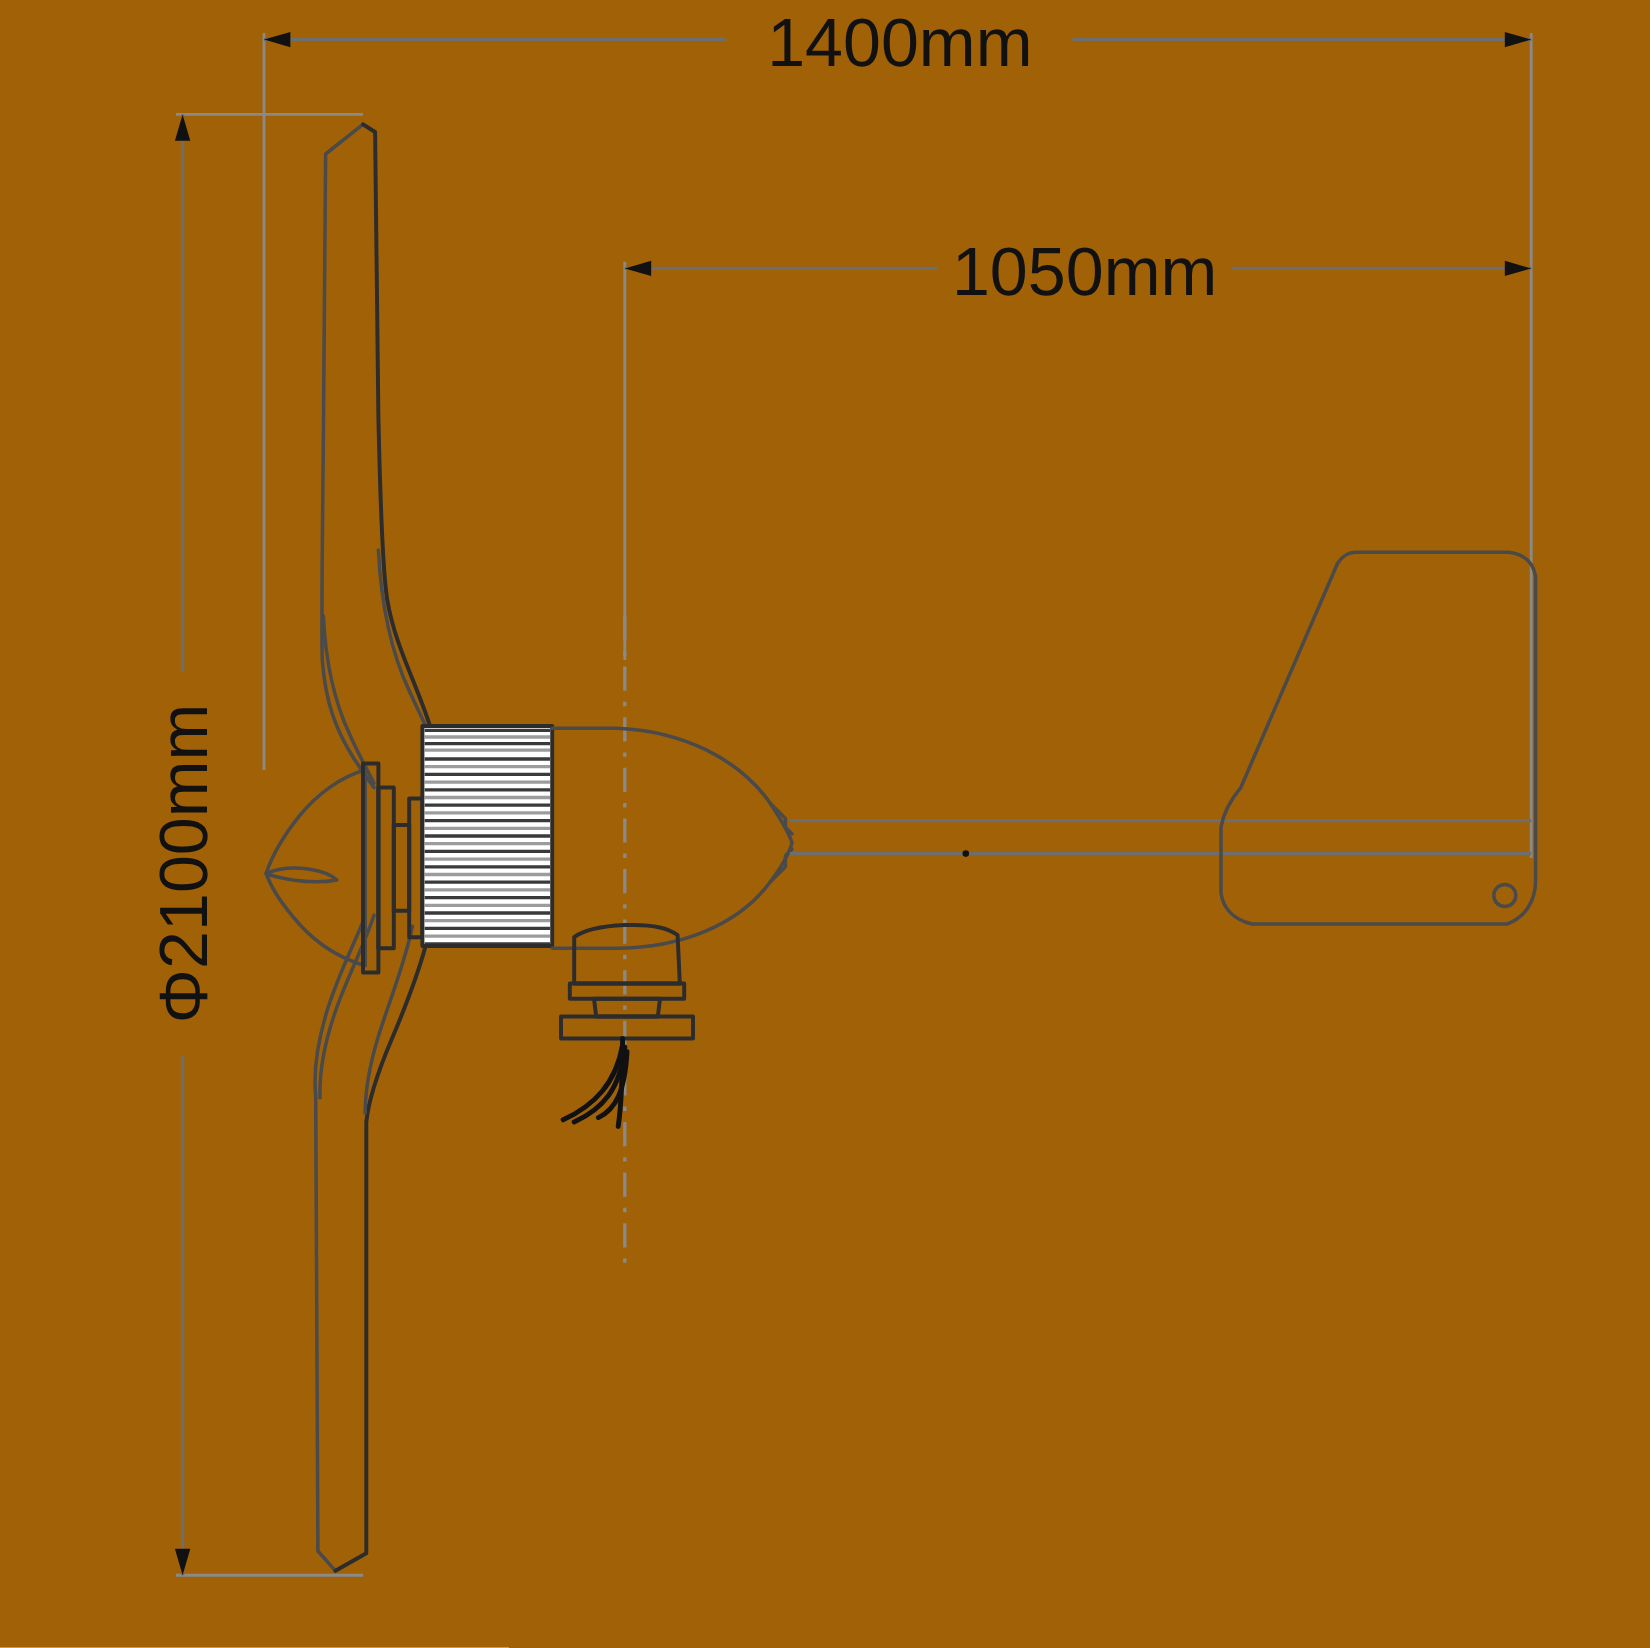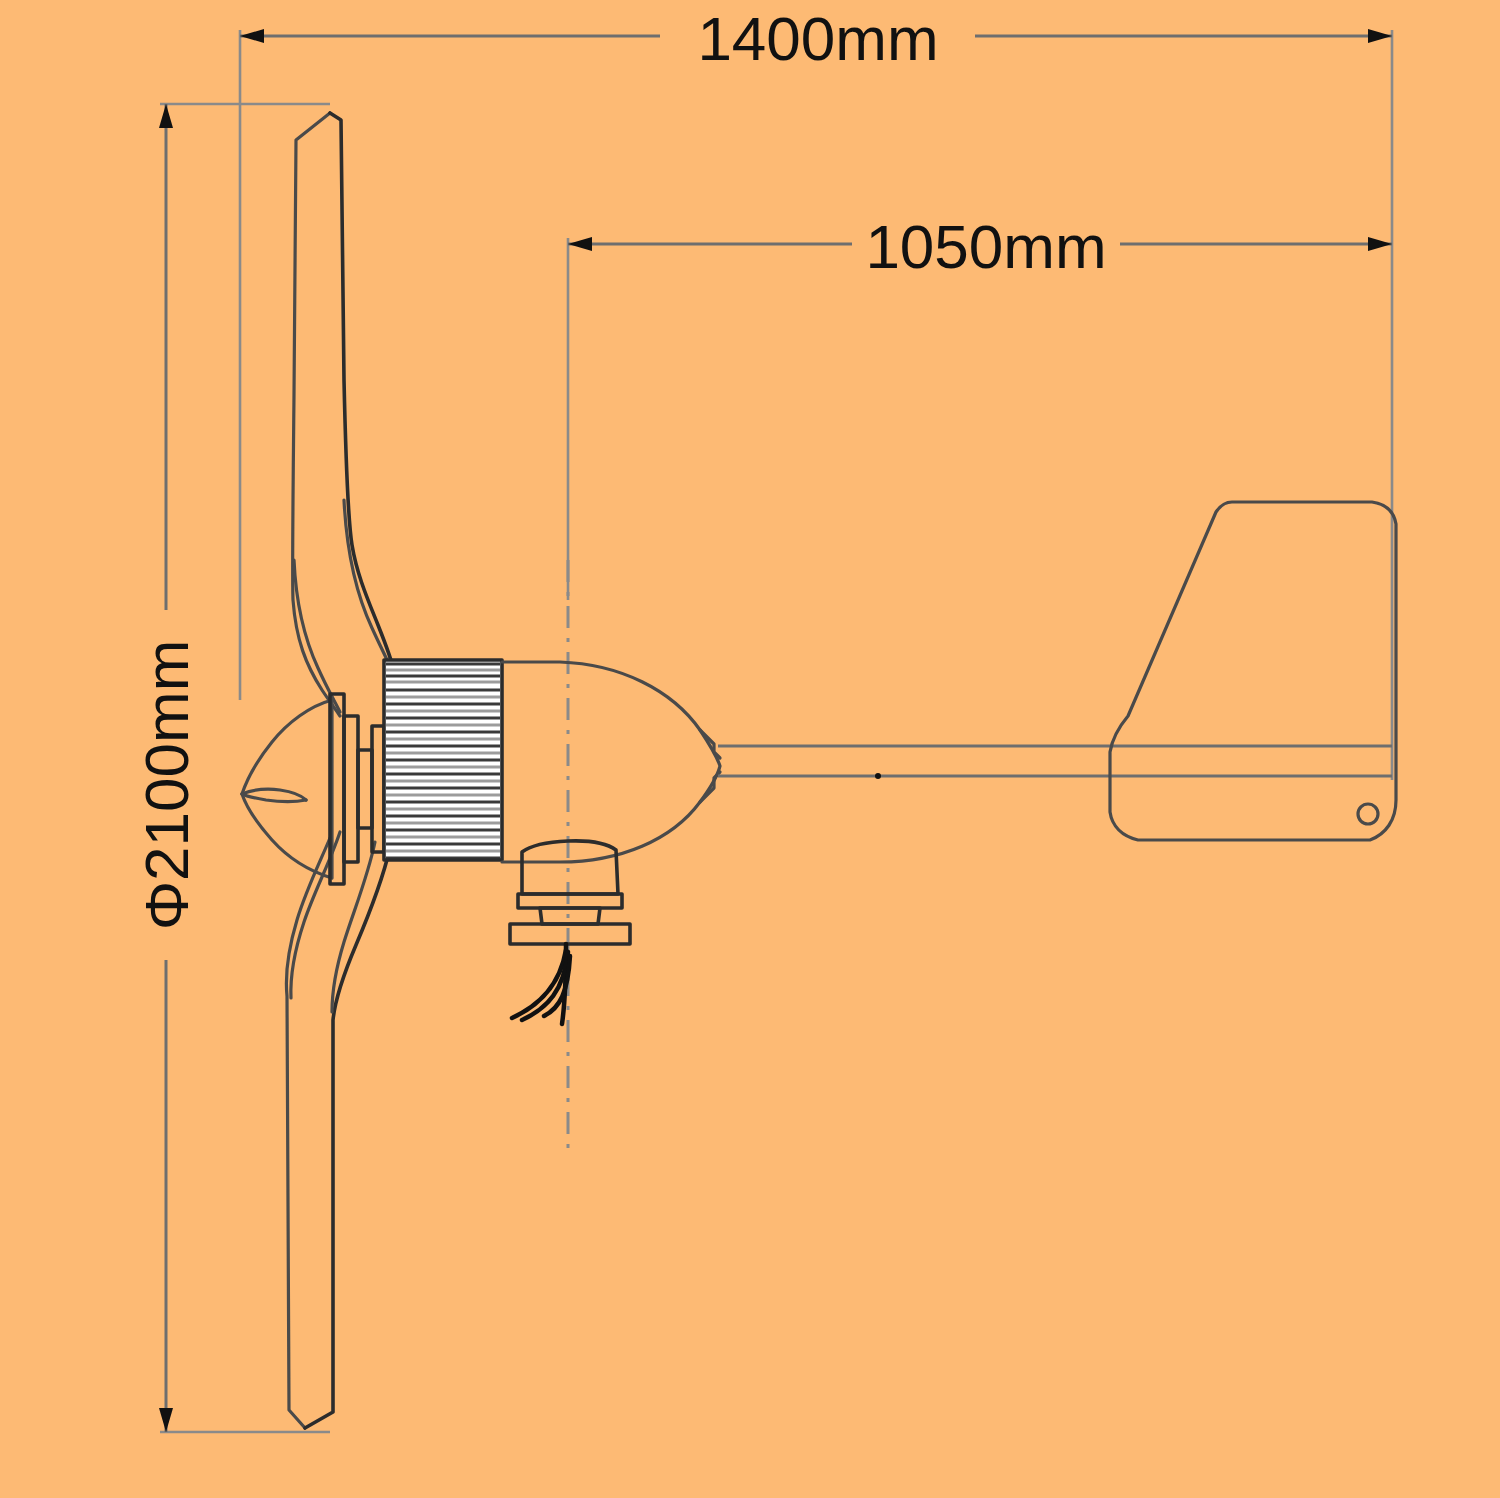--- a/index.html
+++ b/index.html
@@ -10,21 +10,21 @@
   body {
     width: 1500px;
     height: 1498px;
     font-family: "Liberation Sans", sans-serif;
     overflow: hidden;
   }
   #diagram-root {
     position: relative;
     width: 1500px;
     height: 1498px;
-    background: #fdba74;
+    background: #a16207;
   }
   svg.drawing {
     position: absolute;
     top: 0;
     left: 0;
     width: 1500px;
     height: 1498px;
     display: block;
   }
   .dim-text {

